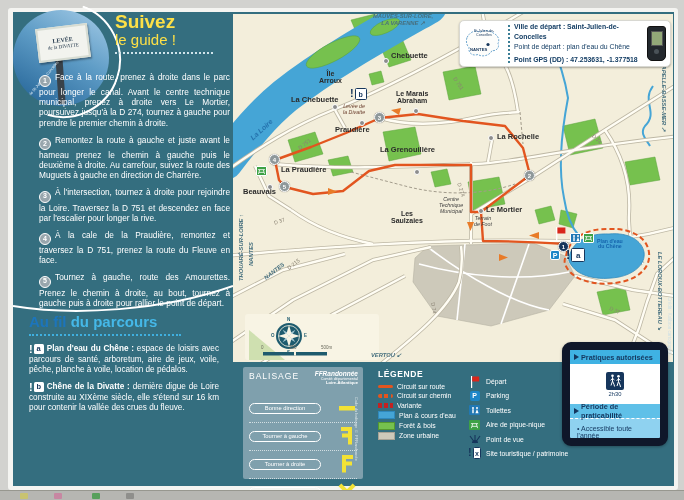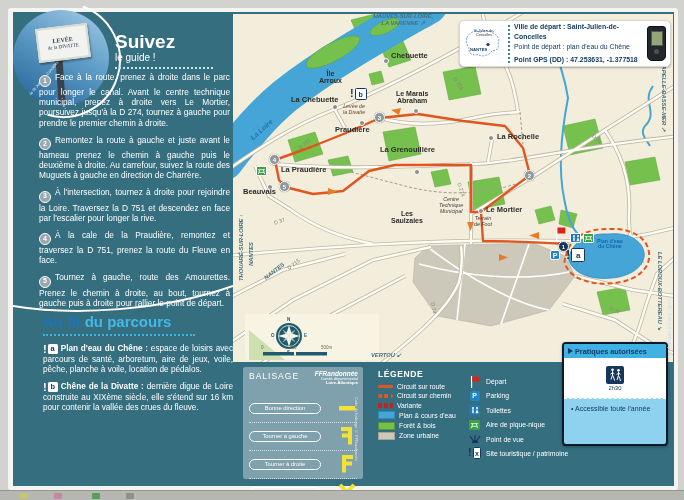--- a/index.html
+++ b/index.html
@@ -8,29 +8,29 @@
 
   
   .sidebar{position:absolute;left:0;top:0;width:220px;height:474px}
   .arcring{position:absolute;left:-8px;top:-10px;width:112px;height:112px;border:2px solid #fff;border-radius:50%;clip-path:inset(0 0 0 52%);transform:rotate(18deg)}
   .photo{position:absolute;left:0;top:-2px;width:96px;height:96px;border-radius:50%;background:linear-gradient(210deg,#a7cde8 0%,#5e9cc6 45%,#1f5f93 100%);overflow:hidden}
   .sign{position:absolute;left:24px;top:16px;width:48px;height:30px;background:#f2f3ee;border:2px solid #d7dcd2;transform:rotate(-7deg);display:flex;flex-direction:column;align-items:center;justify-content:center;box-shadow:1px 2px 2px rgba(0,0,0,.35)}
   .sign .s1{font-family:"Liberation Serif",serif;font-size:6px;font-weight:bold;color:#21364a;line-height:1.1}
   .sign .s2{font-family:"Liberation Serif",serif;font-size:5px;color:#21364a;line-height:1.1}
   .post{position:absolute;left:44px;top:46px;width:7px;height:48px;background:#39424a;transform:rotate(-4deg)}
   .photocredit{position:absolute;left:-2px;top:64px;width:70px;font-size:3.8px;color:#e9f2f8;transform:rotate(-50deg)}
-  .ghead{position:absolute;left:102px;top:20px;width:114px;color:#ffffff}
+  .ghead{position:absolute;left:102px;top:0;width:114px;color:#fde047}
   .g1{font-size:19px;font-weight:bold;line-height:1.05}
-  .g2{font-size:10px;line-height:1.1}
+  .g2{font-size:15px;line-height:1.1}
   .gdots{width:98px;border-bottom:2px dotted #cfe3ea;margin-top:4px}
   .steps{position:absolute;left:26px;top:60px;width:191px}
   .step{margin:0 0 7px 0;font-size:8.3px;line-height:1.22;text-align:justify;color:#fff}
   .snum{display:inline-flex;width:12px;height:12px;border-radius:50%;background:#98a6ad;border:1px solid #fff;box-sizing:border-box;color:#fff;font-size:7px;font-weight:bold;align-items:center;justify-content:center;margin-right:4px;vertical-align:-3px}
   .curve{position:absolute;left:0;top:268px}
-  .aufil{position:absolute;left:30px;top:302px;width:190px;color:#fff}
+  .aufil{position:absolute;left:16px;top:302px;width:190px;color:#fff}
   .aut{font-size:15px;line-height:1.1;margin:0}
   .aut b{color:#1c75bc;font-weight:bold}
   .aut span{color:#45b8e8}
   .audots{width:152px;border-bottom:2px dotted #3fb0e0;margin:3px 0 8px 0}
   .poi{margin:0 0 7px 0;font-size:8.2px;line-height:1.25;text-align:justify}
   .poi b.pname{color:#fff}
   .pbadge{display:inline-flex;align-items:flex-start;margin-right:3px;vertical-align:-2px}
   .pex{color:#fff;font-weight:900;font-size:11px;line-height:1;margin-right:1px}
   .pbx{background:#fff;border-radius:1.5px;width:10px;height:10px;display:inline-flex;align-items:center;justify-content:center;font-size:7.5px;font-weight:bold;color:#16365c}
 
@@ -99,21 +99,21 @@
   .legicons{position:absolute;left:455px;top:364px;width:140px;color:#fff}
   .licrow{display:flex;align-items:center;gap:5px;margin-bottom:3.4px;height:11px}
   .licn{width:13px;display:flex;justify-content:center;flex:none}
   .lp{width:10px;height:10px;background:#1d86c8;border-radius:2px;color:#fff;font-size:7px;font-weight:bold;display:flex;align-items:center;justify-content:center}
   .lwc{width:11px;height:10px;background:#2178b4;border-radius:1px;display:flex;align-items:center;justify-content:center}
   .lpic{width:11px;height:10px;background:#3da145;border-radius:1px;display:flex;align-items:center;justify-content:center}
   .lsite{display:flex;align-items:flex-start}
   .lsite .bex{color:#16365c}
   
   
-  .practices{position:absolute;left:549px;top:330px;width:106px;height:104px;border:2px solid #0f172a;border-radius:4px;overflow:hidden;background:#8fd2f0;box-shadow:0 1px 3px rgba(0,0,0,.3);box-sizing:border-box}
+  .practices{position:absolute;left:549px;top:330px;width:106px;height:104px;border:8px solid #0f172a;border-radius:9px;overflow:hidden;background:#8fd2f0;box-shadow:0 1px 3px rgba(0,0,0,.3);box-sizing:border-box}
   .ph{height:14px;display:flex;align-items:center;padding-left:4px;color:#14375f;font-weight:bold;font-size:7.3px}
   .ph1{background:#3fb2e3}
   .ph2{background:#5fc0e8}
   .harrow{width:0;height:0;border-left:5px solid #14375f;border-top:3px solid transparent;border-bottom:3px solid transparent;margin-right:2px;flex:none}
   .pbody{height:40px;background:#fff;display:flex;flex-direction:column;align-items:center;justify-content:center}
   .pdur{font-size:5.8px;color:#14375f;margin-top:1px}
   .pbot{border-top:1px dashed #fff;padding:6px 4px 0 7px;font-size:7px;color:#14375f}
   .pbot::before{content:"• "}
 
   .credit{position:absolute;left:654px;top:285px;writing-mode:vertical-rl;font-size:4.5px;color:#cfe0e6;height:80px}
@@ -562,20 +562,24 @@
         <rect width="18" height="18" rx="2" fill="#16365c"></rect>
         <g stroke="#fff" stroke-width="1" fill="none">
           <circle cx="6.5" cy="3.8" r="1.3" fill="#fff" stroke="none"></circle>
           <path d="M6.5,5.2 L6.5,9 M6.5,6.3 L4.6,8.4 M6.5,6.3 L8.4,8 M6.5,9 L5,13.5 M6.5,9 L8,12.5 L8.6,14.5"></path>
           <circle cx="12.5" cy="4.3" r="1.3" fill="#fff" stroke="none"></circle>
           <path d="M12.5,5.7 L12.5,9.5 M12.5,6.8 L10.6,8.9 M12.5,6.8 L14.4,8.4 M12.5,9.5 L11,14 M12.5,9.5 L14,13 L14.5,15"></path>
         </g>
       </svg>
       <div class="pdur">2h30</div>
     </div>
+    <div class="ph ph2">
+        <span class="harrow"></span>
+        <span>Période de praticabilité</span>
+      </div>
     <div class="pbot">Accessible toute l'année</div>
   </div>
 
   <div class="credit">Crédit : Kolibron cartographie</div>
 </div>
 
 <div class="taskbar">
   <span class="tbi" style="left:20px;background:#c9c371"></span>
   <span class="tbi" style="left:54px;background:#c787a2"></span>
   <span class="tbi" style="left:92px;background:#57a05c"></span>

